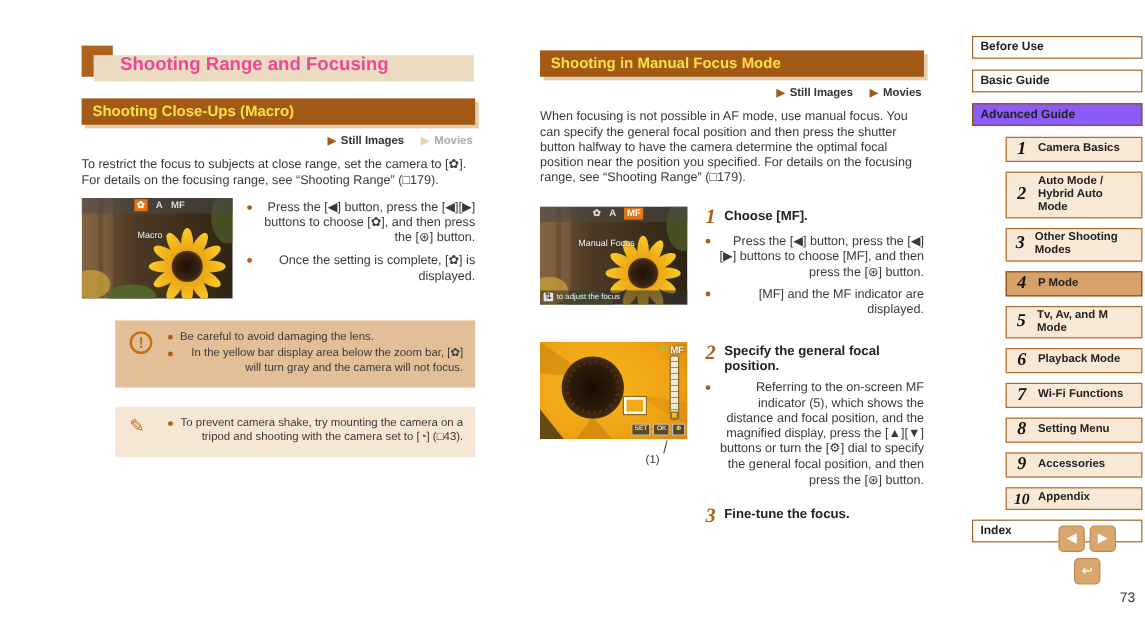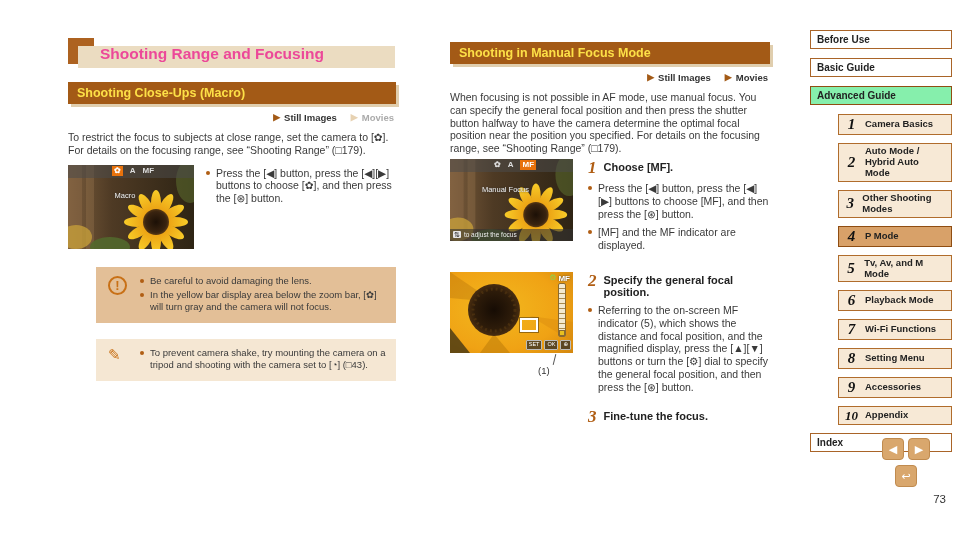--- a/index.html
+++ b/index.html
@@ -25,21 +25,21 @@
              color:#fde047; font-size:12.5px; font-weight:bold; line-height:22px; padding-left:9px; margin-bottom:8px; }
 
   
   .badges { display:flex; justify-content:flex-end; gap:14px; align-items:center; margin:2px 2px 8px 0; }
   .badge  { display:flex; align-items:center; gap:4px; font-size:9.5px; font-weight:bold; color:#333; }
   .badge .tri { font-size:9px; color:#a35a16; line-height:1; }
   .badge.dim  { color:#ababab; }
   .badge.dim .tri { color:#e7d2b2; }
 
   
-  .blt { display:flex; gap:6px; margin-bottom:6px; }
+  .blt { display:flex; gap:6px; margin-bottom:6px;text-align:right; }
   .blt .dot { flex:0 0 4px; width:4px; height:4px; border-radius:50%; background:#b05e14; margin-top:4px; }
   .blt .txt { font-size:10.5px; line-height:1.22; }
 
   
   .fig-row { display:flex; gap:12px; margin-bottom:18px; }
   .screen  { position:relative; overflow:hidden; flex:0 0 auto; }
   .scr-topbar { position:absolute; left:0; top:0; right:0; height:13px; background:rgba(75,75,75,.55);
                 display:flex; align-items:center; gap:7px; padding-left:44px; }
   .scr-ic  { font-size:8px; font-weight:bold; color:#ddd; line-height:1; }
   .scr-ic.hl { background:#e8720c; color:#fff; padding:1px 2px; }
@@ -75,21 +75,21 @@
   .mf-indicator { position:absolute; right:7px; top:11px; width:8px; height:54px; background:#f3ead0; border:1px solid #8a6a30; border-radius:2px;
                   background-image:repeating-linear-gradient(to bottom, transparent 0 4px, #a88a4c 4px 5px); }
   .mf-marker { position:absolute; right:8px; top:58px; width:6px; height:6px; background:#e8c020; border:1px solid #8a6a30; }
   .focus-frame { position:absolute; left:70px; top:46px; width:18px; height:14px; border:2px solid #fff; box-shadow:0 0 0 1px rgba(60,40,10,.5); }
   .scr3-bot { position:absolute; right:2px; bottom:3px; display:flex; gap:2px; }
   .scr3-bot .mini { background:rgba(40,40,40,.72); border:1px solid #bbb; color:#fff; font-size:5.5px; line-height:1; padding:1px 2px; border-radius:1px; }
 
   
   .side-box { border:1px solid #a96428; background:#fff; font-size:10px; font-weight:bold; color:#222;
               padding:3px 6px; margin-bottom:9px; cursor:pointer; }
-  .side-box.hl { background:#86efac; border-color:#8f4d12; }
+  .side-box.hl { background:#8b5cf6; border-color:#8f4d12; }
   .chapters { margin-left:28px; }
   .chap { display:flex; align-items:center; gap:6px; border:1px solid #b06c2c; background:#f7e9d6;
           padding:2px 5px; margin-bottom:8px; min-height:19px; cursor:pointer; }
   .chap.hl { background:#d8a169; border-color:#8f4d12; }
   .chap-num { font-size:15px; font-weight:bold; font-style:italic; color:#111; width:15px; text-align:center;
               font-family:"Liberation Serif", serif; line-height:1; }
   .chap-label { font-size:9.5px; font-weight:bold; color:#222; white-space:pre-line; line-height:1.15; }
 
   .nav-cluster { position:absolute; left:70px; top:408px; width:52px; }
   .nav-row { display:flex; gap:4px; justify-content:center; }
@@ -196,20 +196,24 @@
           <span class="scr-ic">A</span>
           <span class="scr-ic">MF</span>
         </div>
         <div class="scr-mode">Macro</div>
       </div>
       <div style="flex:1; padding-top:2px;">
         <div class="blt">
           <span class="dot"></span>
           <span class="txt">Press the [◀] button, press the [◀][▶] buttons to choose [✿], and then press the [⊛] button.</span>
         </div>
+        <div class="blt">
+          <span class="dot"></span>
+          <span class="txt">Once the setting is complete, [✿] is displayed.</span>
+        </div>
       </div>
     </div>
 
     <div class="caution">
       <div class="cau-ic">!</div>
       <div class="blt">
         <span class="dot"></span>
         <span class="txt">Be careful to avoid damaging the lens.</span>
       </div>
       <div class="blt">
@@ -235,21 +239,21 @@
       <span class="badge">
         <span class="tri">▶</span>
         <span>Still Images</span>
       </span>
       <span class="badge">
         <span class="tri">▶</span>
         <span>Movies</span>
       </span>
     </div>
 
-    <p class="body-txt" style="margin-bottom:4px;">When focusing is not possible in AF mode, use manual focus. You can specify the general focal position and then press the shutter button halfway to have the camera determine the optimal focal position near the position you specified. For details on the focusing range, see “Shooting Range” (□179).</p>
+    <p class="body-txt" style="margin-bottom:17px;">When focusing is not possible in AF mode, use manual focus. You can specify the general focal position and then press the shutter button halfway to have the camera determine the optimal focal position near the position you specified. For details on the focusing range, see “Shooting Range” (□179).</p>
 
     <div class="step">
       <div class="step-imgcol">
         <div class="screen" style="width:123px;height:82px;">
           <svg width="123" height="82" viewBox="0 0 126 84">
             <defs>
               <linearGradient id="bg2" x1="0" y1="0" x2="1" y2="0">
                 <stop offset="0" stop-color="#7a5c3c"></stop>
                   <stop offset="0.35" stop-color="#4e3a24"></stop>
                   <stop offset="1" stop-color="#2e2414"></stop>

